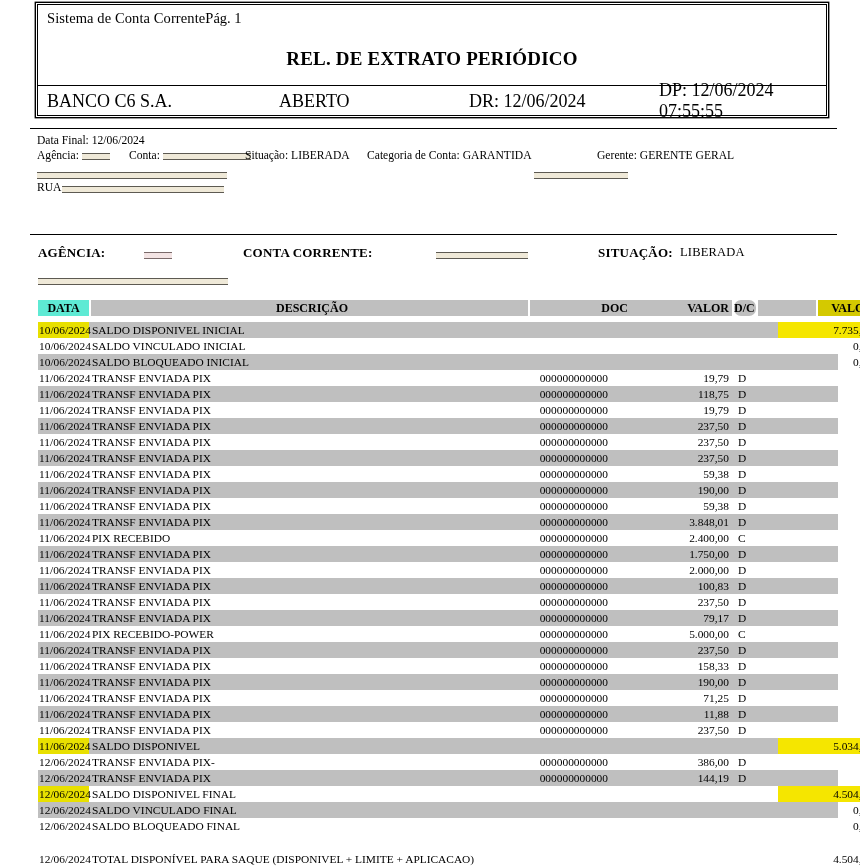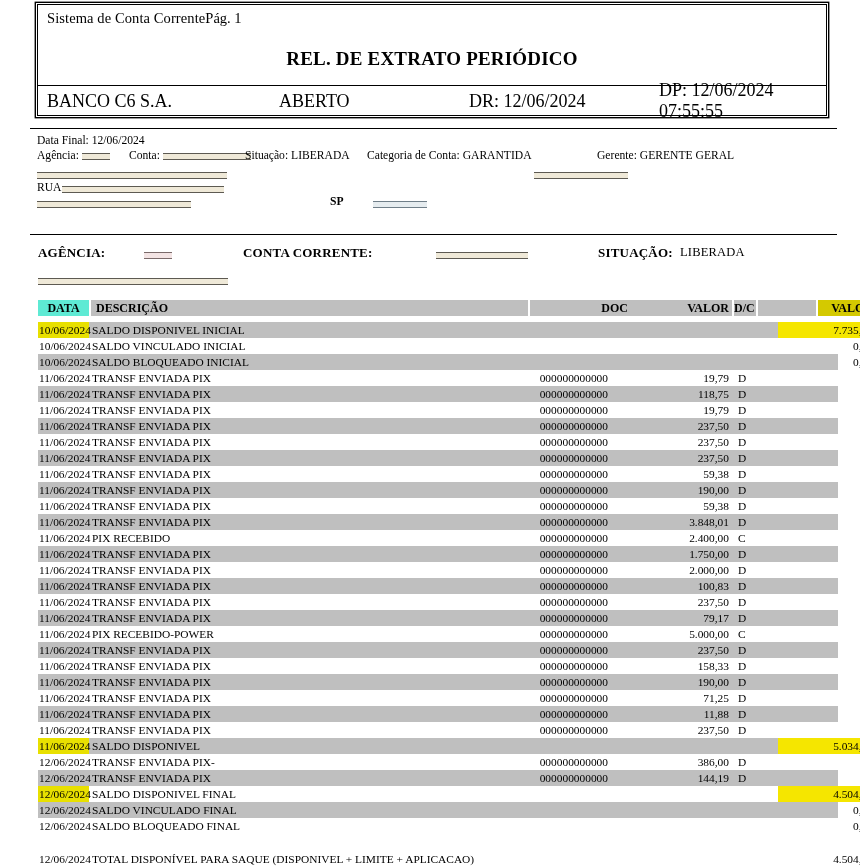--- a/index.html
+++ b/index.html
@@ -164,20 +164,21 @@
     height: 16px;
     font-weight: bold;
     font-size: 12px;
   }
   .hcell {
     position: absolute;
     top: 0;
     height: 16px;
     line-height: 16px;
     box-sizing: border-box;
+    text-align: center;
   }
   .hc-data {
     left: 0; width: 51px;
     background: #5eead4;
     text-align: center;
   }
   .hc-desc {
     left: 53px; width: 437px;
     background: #bfbfbf;
     padding-left: 5px;
@@ -191,20 +192,21 @@
   .hc-valor {
     left: 594px; width: 100px;
     background: #bfbfbf;
     text-align: right;
     padding-right: 3px;
   }
   .hc-dc {
     left: 696px; width: 22px;
     background: #bfbfbf;
     text-align: left;
+    border-radius: 7px;
   }
   .hc-gap {
     left: 720px; width: 58px;
     background: #bfbfbf;
   }
   .hc-valor2 {
     left: 780px; width: 58px;
     background: #d4c900;
     text-align: right;
     padding-right: 3px;
@@ -294,25 +296,20 @@
   <div class="addr-line" style="height:17px;">
     <span class="redact bar-abs" style="left:0; top:9px; width:190px;"></span>
     <span class="redact bar-abs" style="left:497px; top:9px; width:94px;"></span>
   </div>
 
   <div class="addr-line">
     <span class="bar-abs" style="left:0; top:0;text-align:center;">RUA</span>
     <span class="redact bar-abs" style="left:25px; top:6px; width:162px;"></span>
   </div>
 
-  <div class="addr-line">
-    <span class="redact bar-abs" style="left:0; top:6px; width:154px;"></span>
-    <span class="bar-abs" style="left:293px; top:-1px; font-weight:bold;">SP</span>
-    <span class="redact blue bar-abs" style="left:336px; top:6px; width:54px;"></span>
-  </div>
 </div>
 
 <div class="rule-full rule-b"></div>
 
 <div class="acct-row">
   <div class="ar-ag">AGÊNCIA:</div>
   <div class="ar-cc">CONTA CORRENTE:</div>
   <div class="ar-sit">SITUAÇÃO:</div>
   <div class="ar-sit ar-val" style="left:642px;">LIBERADA</div>
   <span class="redact pink ar-bar-ag"></span>

